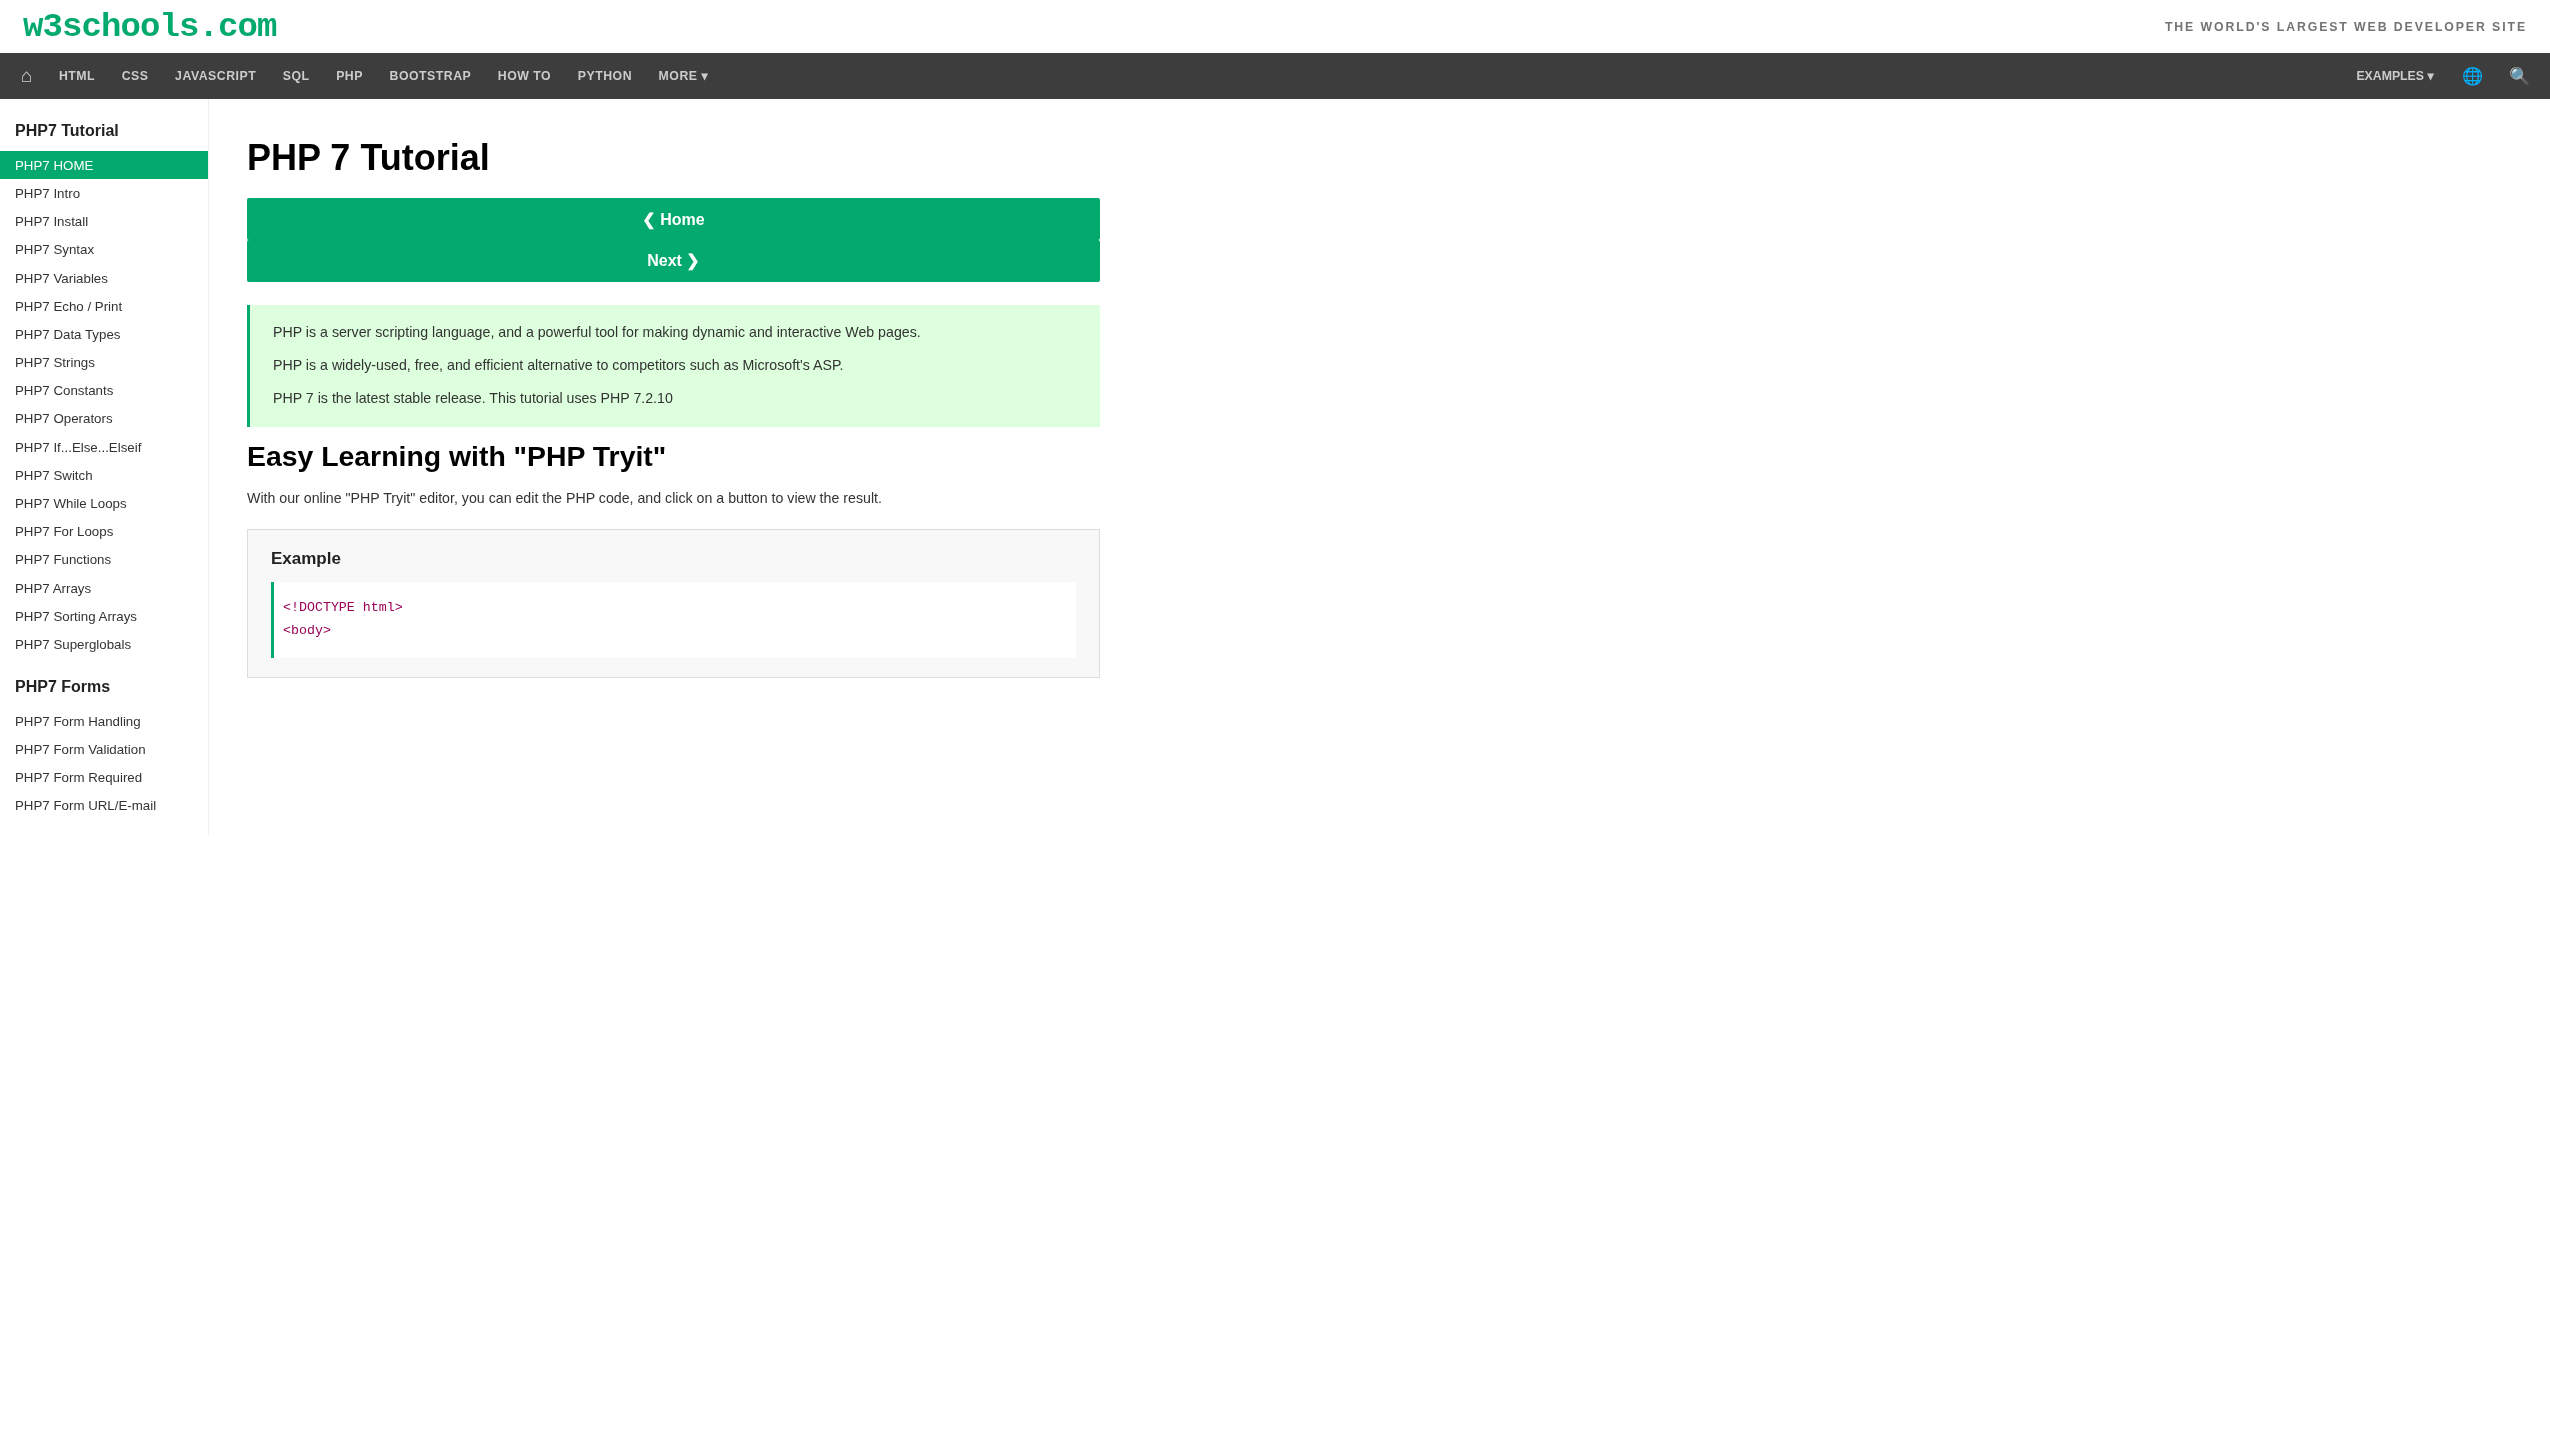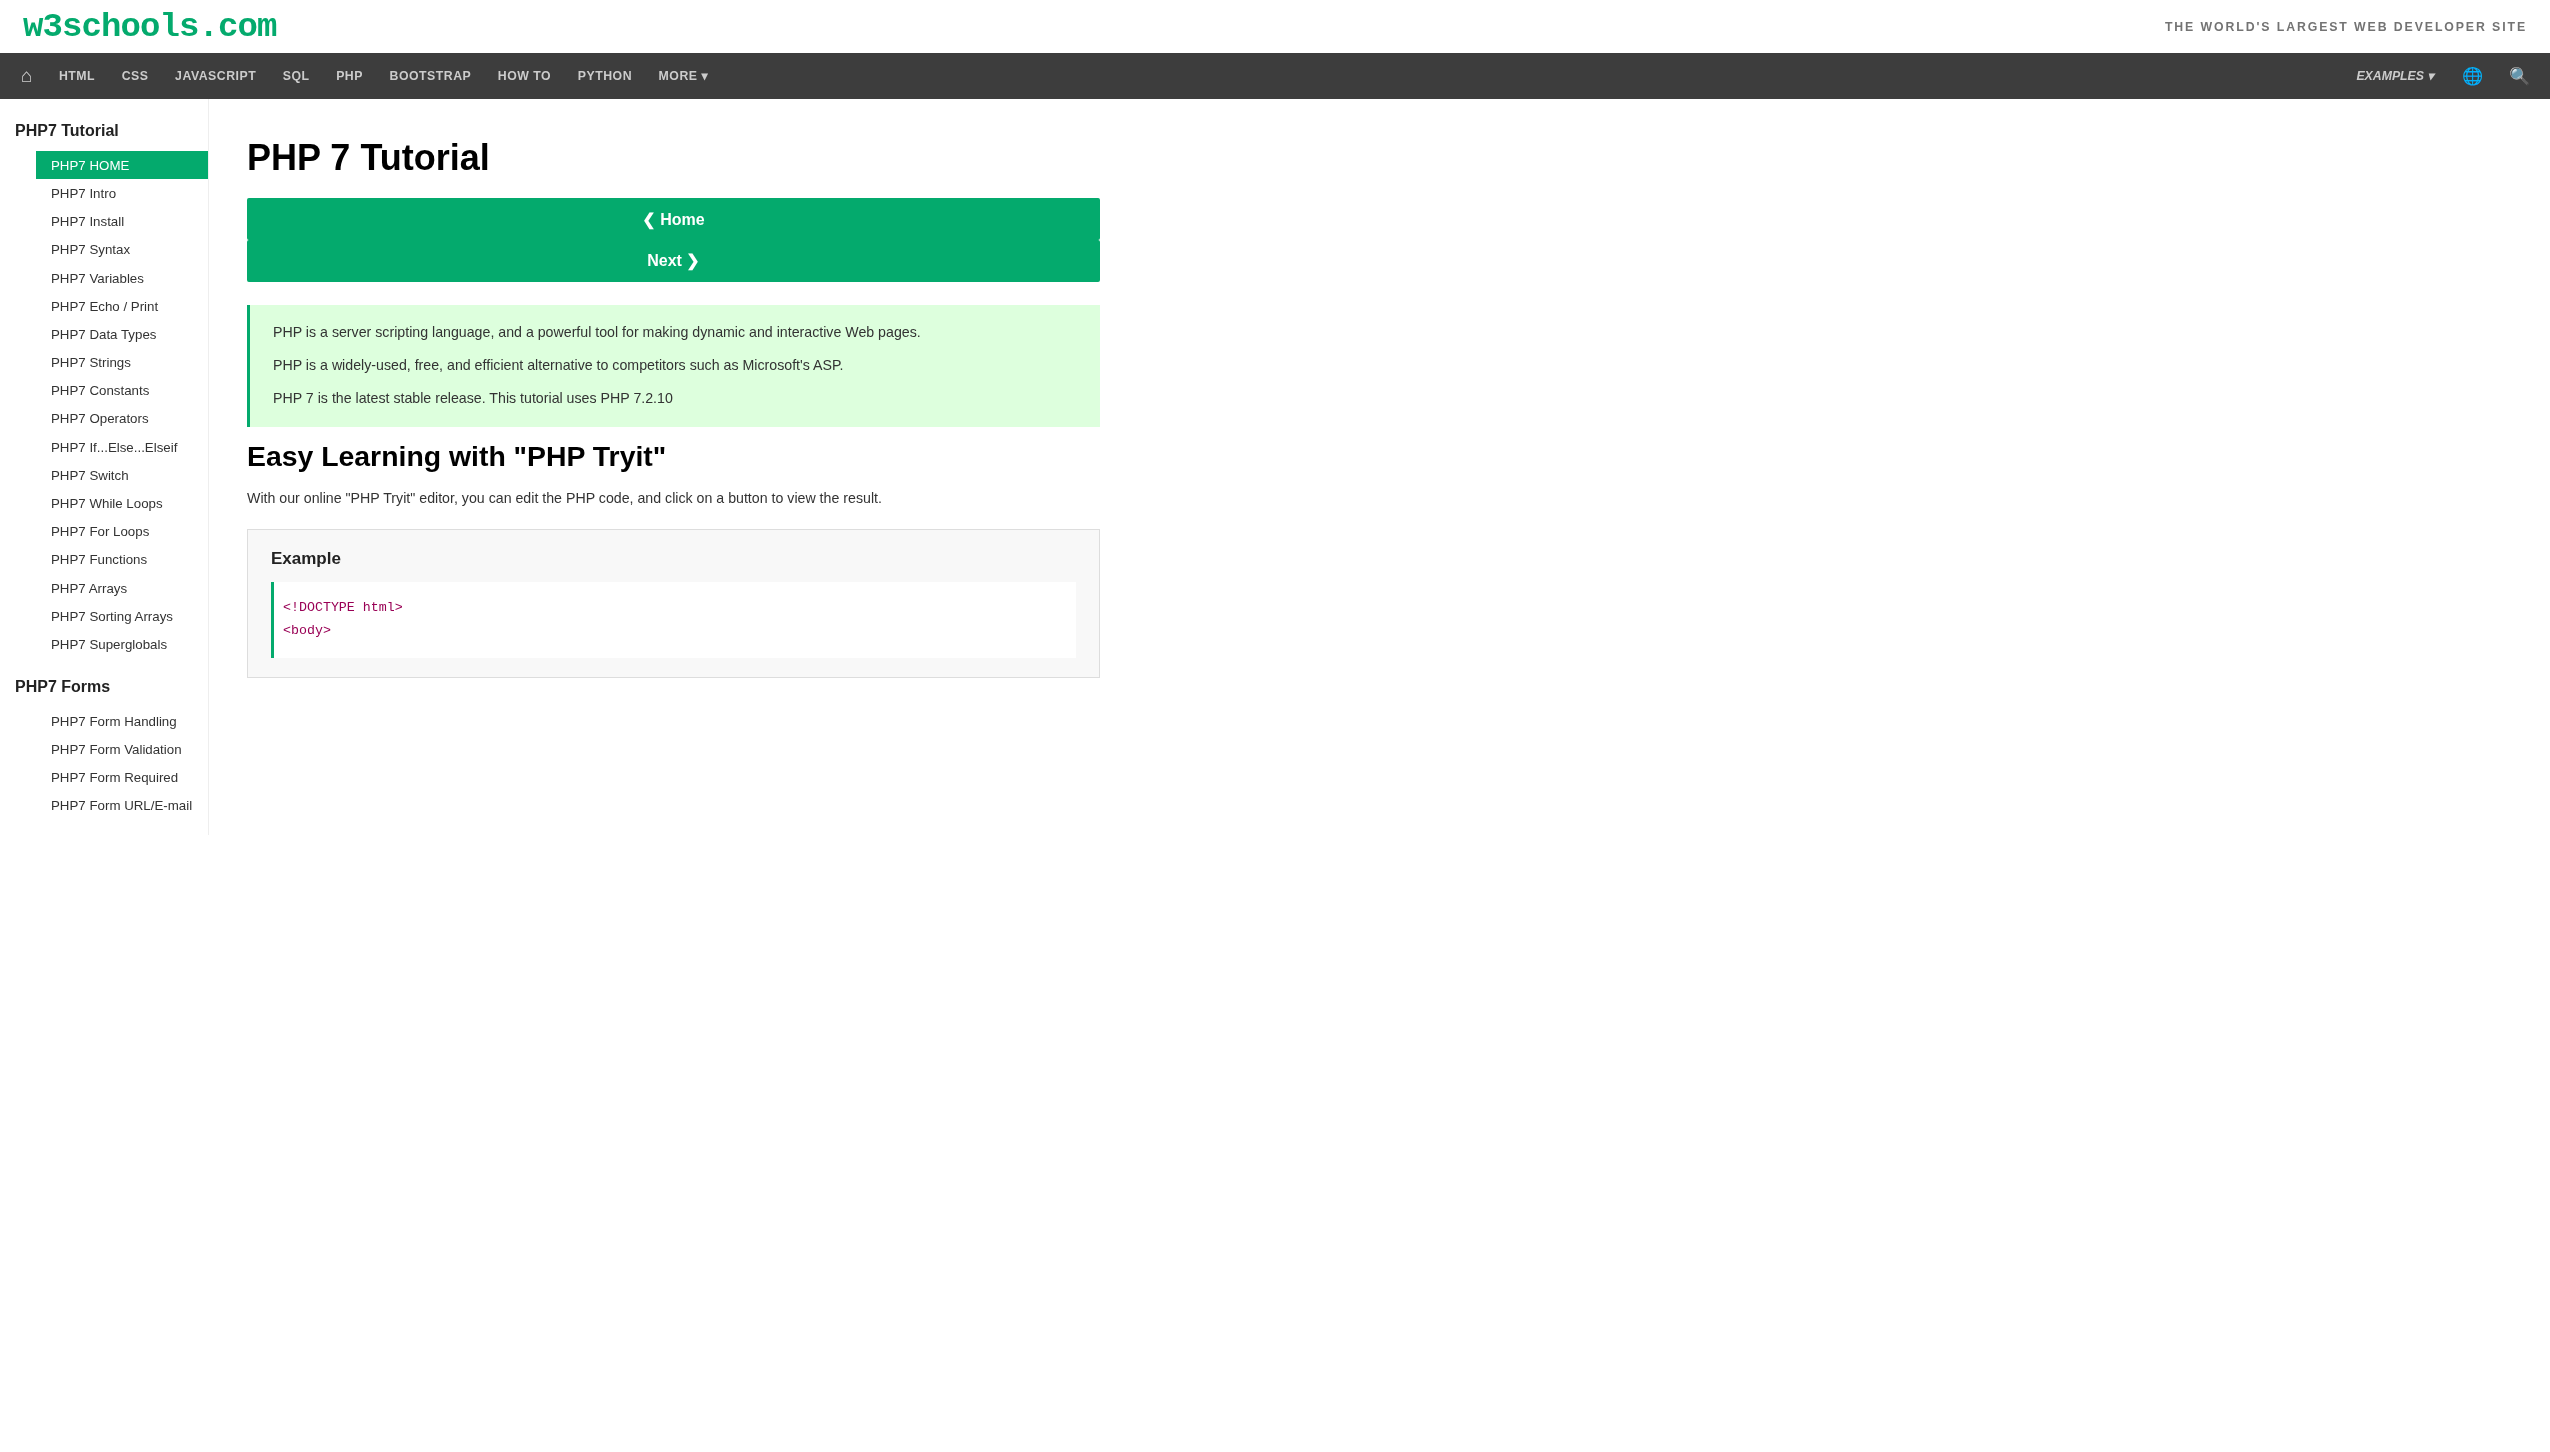--- a/index.html
+++ b/index.html
@@ -65,21 +65,20 @@
     .nav-examples {
       color: #ccc;
       font-size: 12.3px;
       font-weight: bold;
       padding: 0 13.3px;
       height: 100%;
       display: flex;
       align-items: center;
       cursor: pointer;
       text-transform: uppercase;
-      font-style: italic;
     }
     .nav-globe, .nav-search {
       color: #ccc;
       font-size: 17px;
       padding: 0 11.4px;
       cursor: pointer;
       display: flex;
       align-items: center;
     }
 
@@ -100,21 +99,20 @@
     .sidebar-section-title {
       font-size: 16px;
       font-weight: bold;
       padding: 7.6px 15px 11.4px 15px;
       color: #222;
     }
     .sidebar-item {
       padding: 6.6px 15px;
       cursor: pointer;
       color: #333;
-      margin-left: 36px;
     }
     .sidebar-item.active {
       background: #04aa6d;
       color: #fff;
     }
 
     
     #main-content {
       flex: 1;
       padding: 19px 38px 38px 38px;

